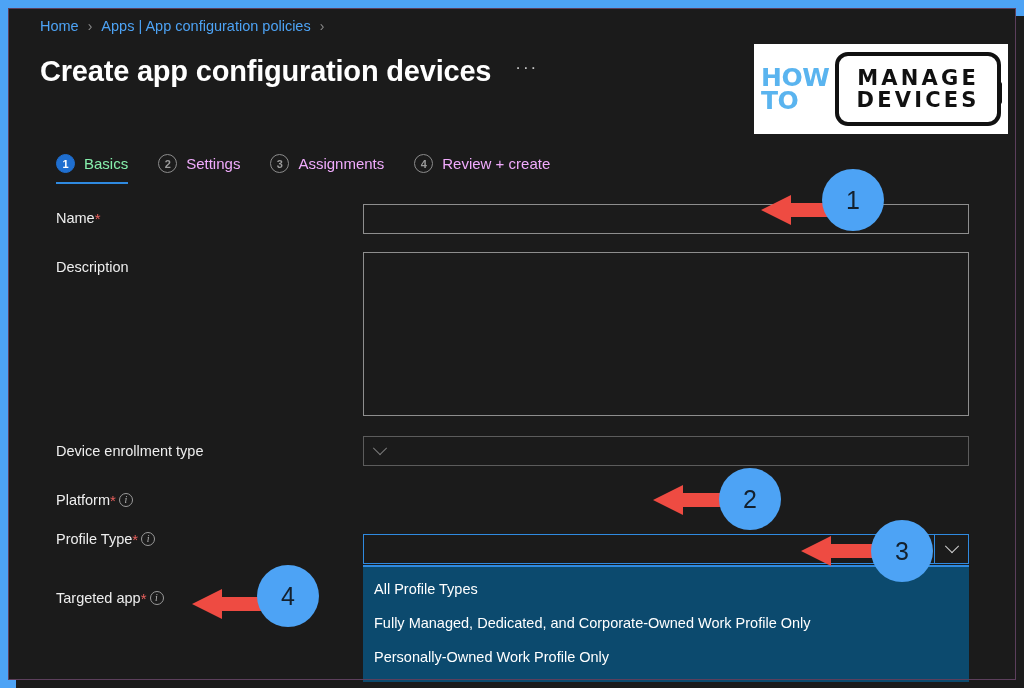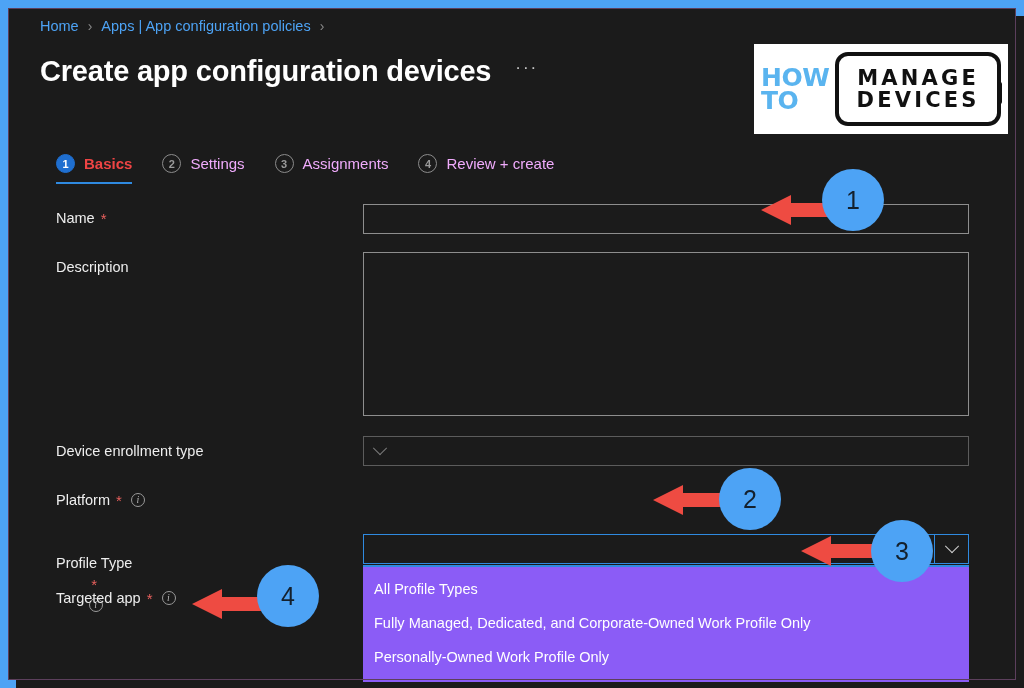--- a/index.html
+++ b/index.html
@@ -183,39 +183,38 @@
     background: #1f6fd0;
     color: #ffffff;
     border: 1px solid #1f6fd0;
   }
   .tab.inactive .tab-num {
     background: transparent;
     color: #9b9b9b;
     border: 1px solid #8b8b8b;
   }
   .tab-label { font-size: 15px; white-space: nowrap; }
-  .tab.active   .tab-label { color: #ef4444; font-weight: bold; }
+  .tab.active   .tab-label { color: #86efac; font-weight: normal; }
   .tab.inactive .tab-label { color: #f0abfc; }
   .tab.active::after {
     content: "";
     position: absolute;
     left: 0; right: 0; bottom: 0;
     height: 2px;
     background: #2f8ae0;
   }
 
   
   .field-label {
     position: absolute;
     left: 40px;
     color: #eeeeee;
     font-size: 14.5px;
     display: flex;
     align-items: center;
-    gap: 6px;
     white-space: nowrap;
   }
   .req { color: #e8605d; font-size: 15px; line-height: 1; }
   .info-icon {
     width: 14px; height: 14px;
     border-radius: 50%;
     border: 1px solid #9a9a9a;
     color: #b5b5b5;
     font-size: 10px;
     font-family: "Liberation Serif", serif;
@@ -312,21 +311,21 @@
     border-left: none;
     width: 34px;
   }
 
   
   #dropdown-panel {
     position: absolute;
     left: 347px;
     top: 549px;
     width: 606px;
-    background: #8b5cf6;
+    background: #0c4a6e;
     border-top: 2px solid #2f8ae0;
     padding: 5px 0 8px 0;
   }
   .dd-option {
     color: #ffffff;
     font-size: 14.5px;
     padding: 9px 11px;
     cursor: pointer;
     white-space: nowrap;
   }
@@ -427,21 +426,21 @@
         </div>
       </div>
     </div>
 
     <div class="field-label" style="top:476px;">
       <span>Platform</span>
       <span class="req">*</span>
       <span class="info-icon">i</span>
     </div>
 
-    <div class="field-label" style="top:539px;flex-direction:column;">
+    <div class="field-label" style="top:515px;">
       <span>Profile Type</span>
       <span class="req">*</span>
       <span class="info-icon">i</span>
     </div>
     <div class="ctrl" style="top:518px;">
       <div class="combo blue-split">
         <div class="combo-box"></div>
         <div class="combo-chev">
           <span class="chev"></span>
         </div>

